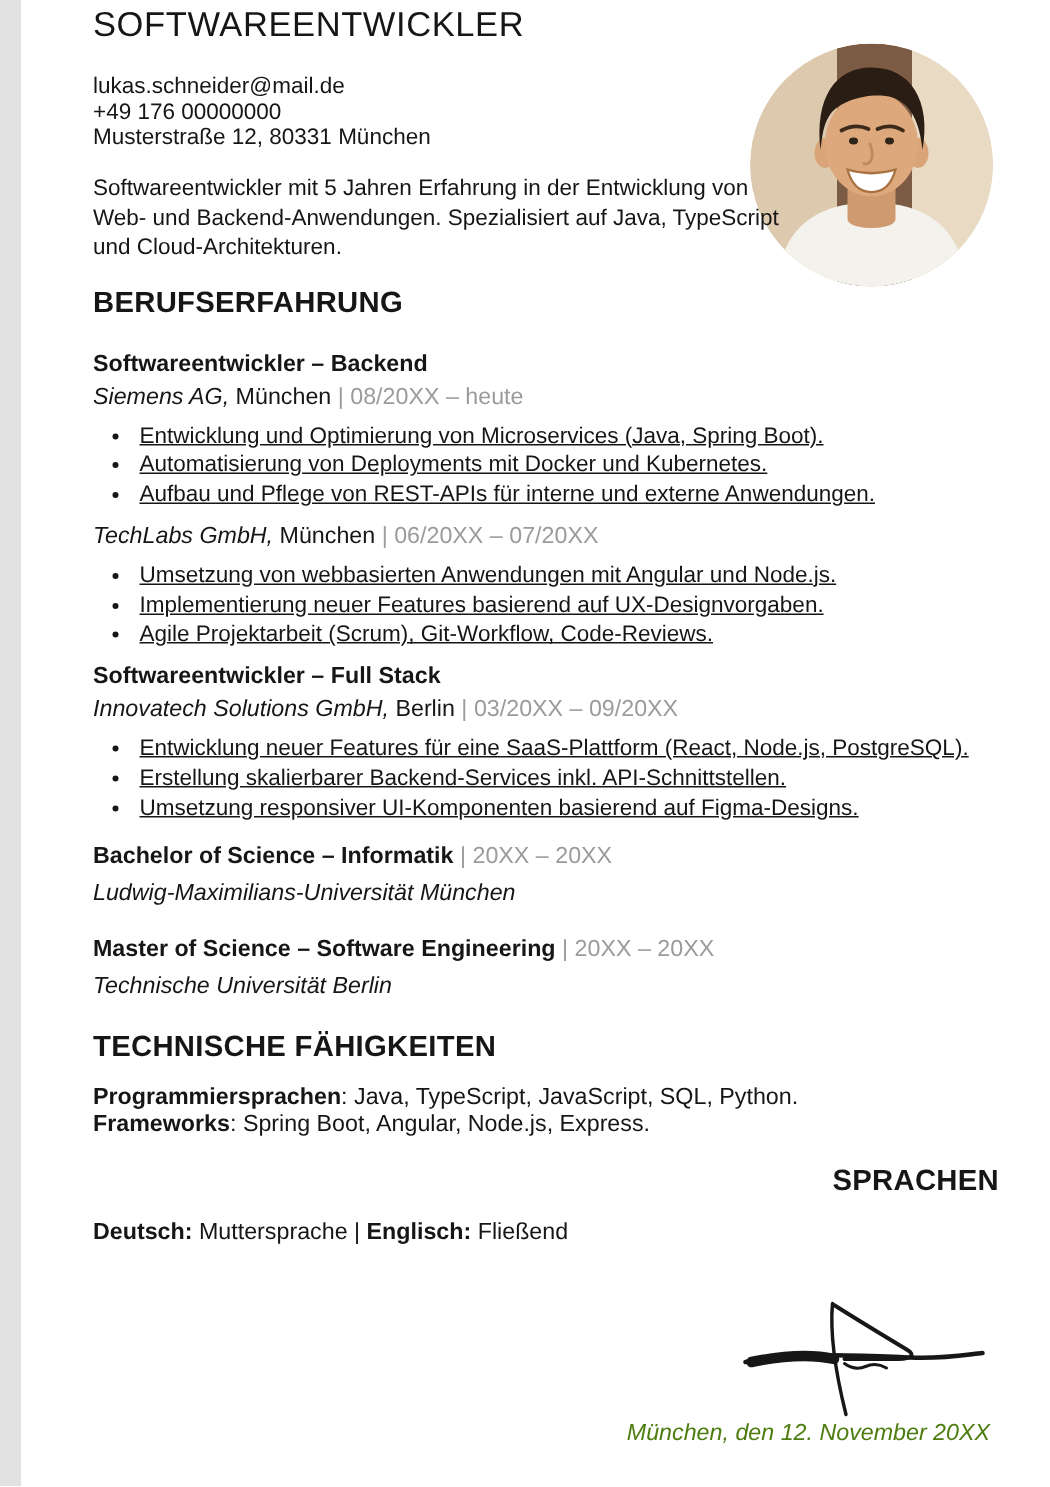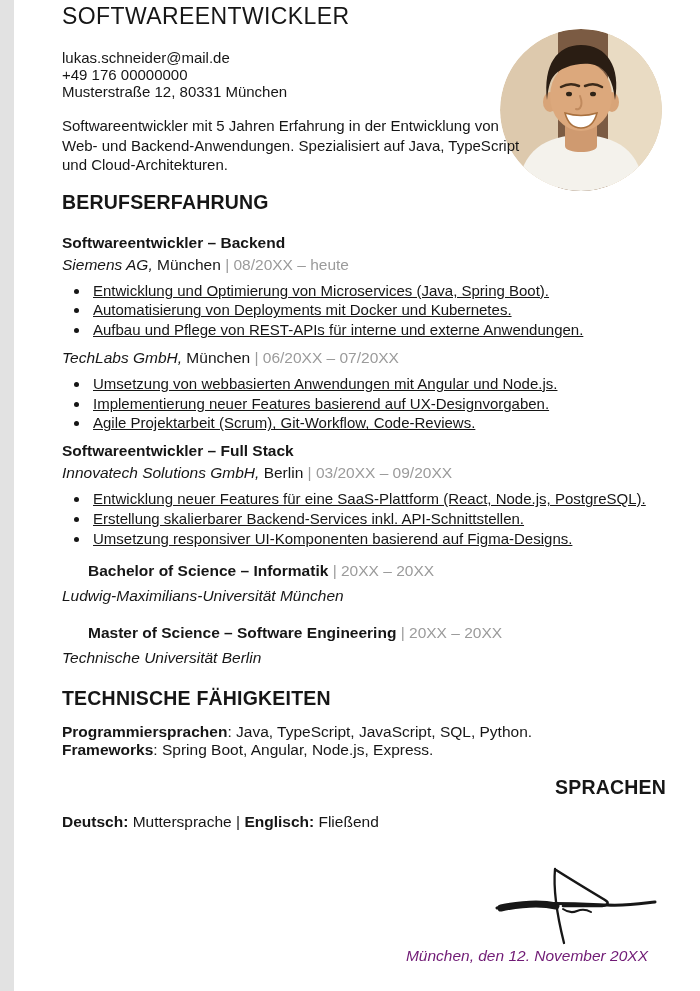--- a/index.html
+++ b/index.html
@@ -33,36 +33,36 @@
   .job-meta { margin-top:4px; font-size:15.5px; line-height:18px; }
   .it { font-style:italic; }
   .muted { color:#9b9b9b; }
   .b { font-weight:bold; }
 
   ul.bullets { margin-top:7px; padding-left:28px; font-size:15px; line-height:19.8px; list-style:disc outside; }
   ul.bullets li { padding-left:3px;text-decoration:underline; }
 
   .edu { margin-top:13px; }
   .edu + .edu { margin-top:19px; }
-  .edu-title { font-size:15.5px; line-height:18px;margin-left:26px; }
+  .edu-title { font-size:15.5px; line-height:18px; }
   .edu-school { margin-top:7px; font-size:15.5px; line-height:18px; font-style:italic; }
 
   .skills-block { margin-top:14px; font-size:15.5px; line-height:18.6px; }
   .lang-line { margin-top:15px; font-size:15.5px; line-height:18px; }
 
   .photo {
     position:absolute; left:500px; top:29px;
     width:162px; height:162px; border-radius:50%; overflow:hidden;
   }
   .photo svg { display:block; }
 
   .signature { position:absolute; top:855px; left:487px; width:176px; height:92px; }
   .dateline {
-    position:absolute; top:946px; right:52px;
-    font-size:15.5px; font-style:italic; line-height:19px; color:#701a75;
+    position:absolute; top:946px; right:40px;
+    font-size:15.5px; font-style:italic; line-height:19px; color:#4d7c0f;
   }
 </style>
 </head>
 <body>
 
 <div class="page">
   <div class="left-strip"></div>
 
   <div class="photo">
     <svg width="162" height="162" viewBox="0 0 162 162">

